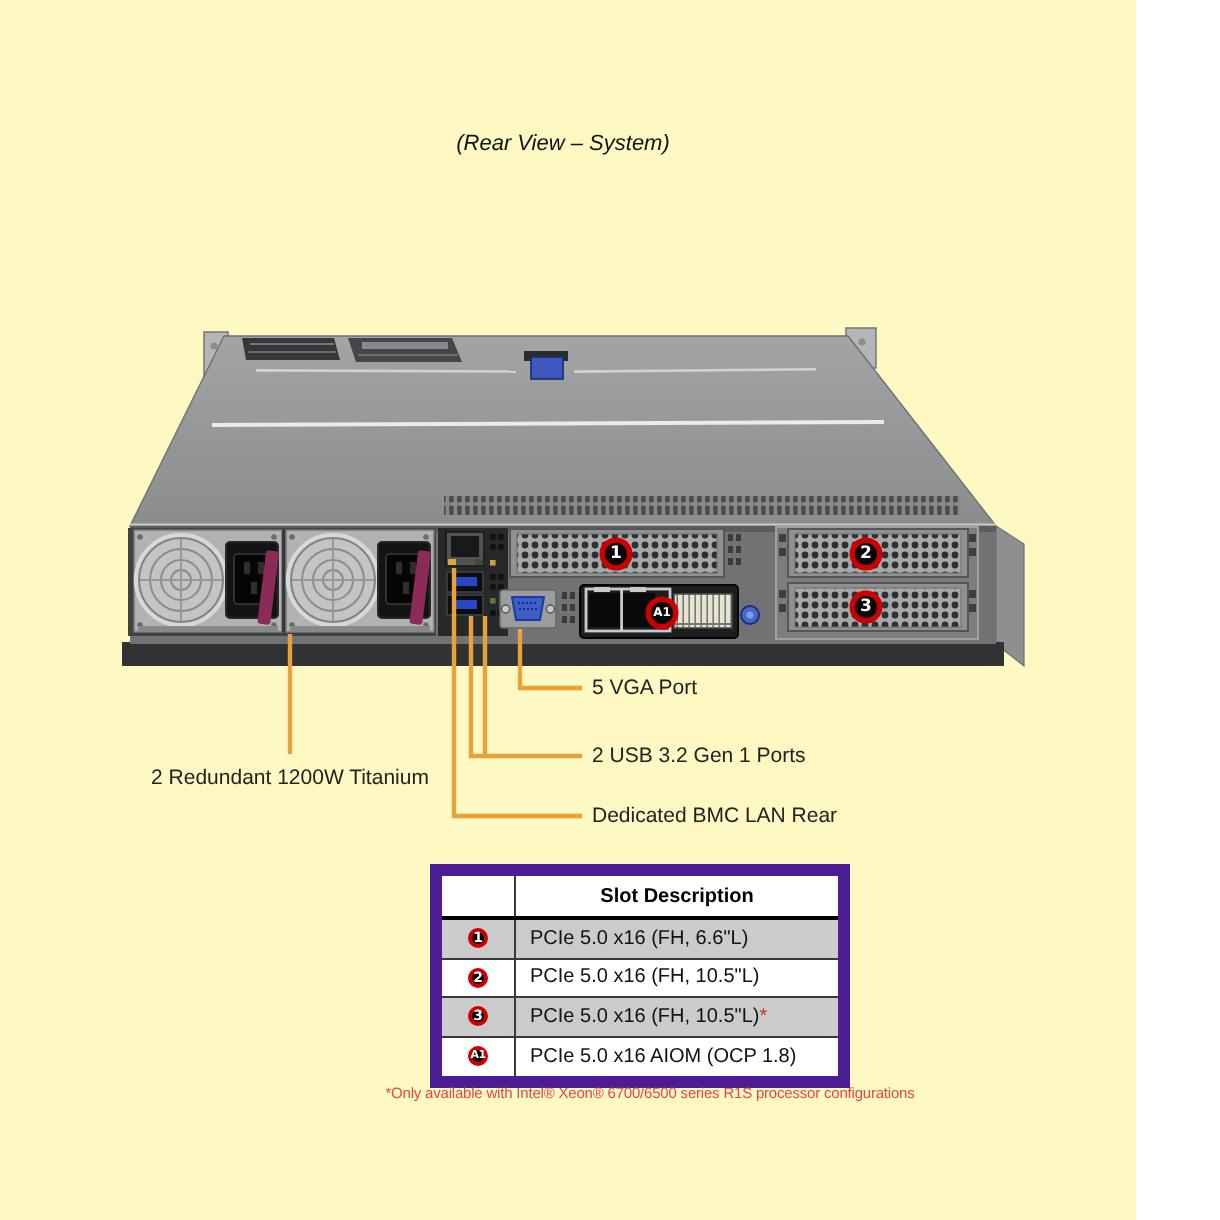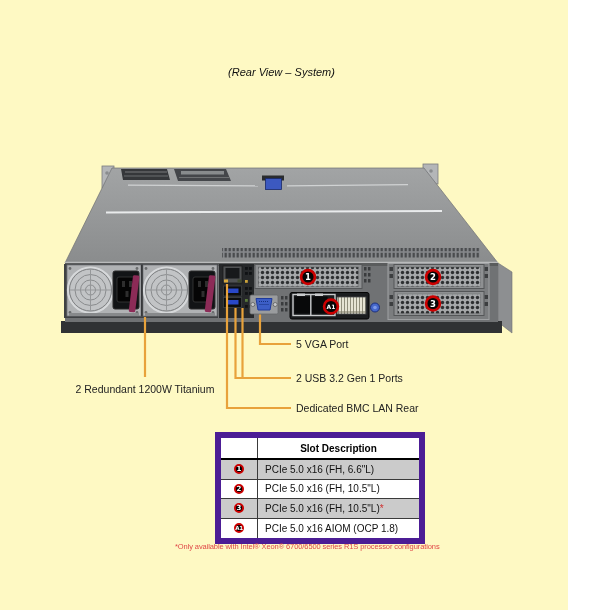--- a/index.html
+++ b/index.html
@@ -45,21 +45,21 @@
   .th-desc{display:flex;align-items:center;justify-content:center;
     font-weight:bold;font-size:10px;color:#000;}
   .slot-badge{width:10px;height:10px;border:2.5px solid var(--badge-ring,#CC0000);
     border-radius:50%;background:#000;color:#fff;display:flex;align-items:center;
     justify-content:center;font-size:7px;font-weight:bold;
     font-family:"DejaVu Sans",sans-serif;}
   .slot-badge.a1{font-size:5.5px;letter-spacing:-0.3px;}
   .note-star{color:#D03030;}
 
   .footnote{position:absolute;left:175px;top:542px;width:300px;white-space:nowrap;
-    font-size:7.5px;letter-spacing:-0.1px;color:var(--footnote-red,#E04848);}
+    font-size:7.5px;letter-spacing:-0.1px;color:var(--footnote-red,#E04848);text-align:center;}
 </style>
 </head>
 <body>
 
 <div class="stage">
 
   <div class="fig-title">(Rear View – System)</div>
 
   <svg class="diagram-svg" viewBox="0 0 610 610">
     <defs>

